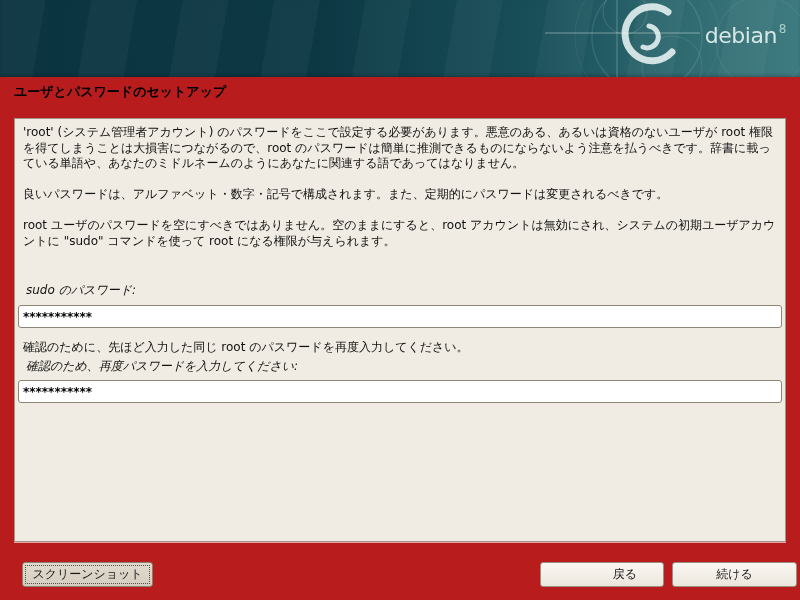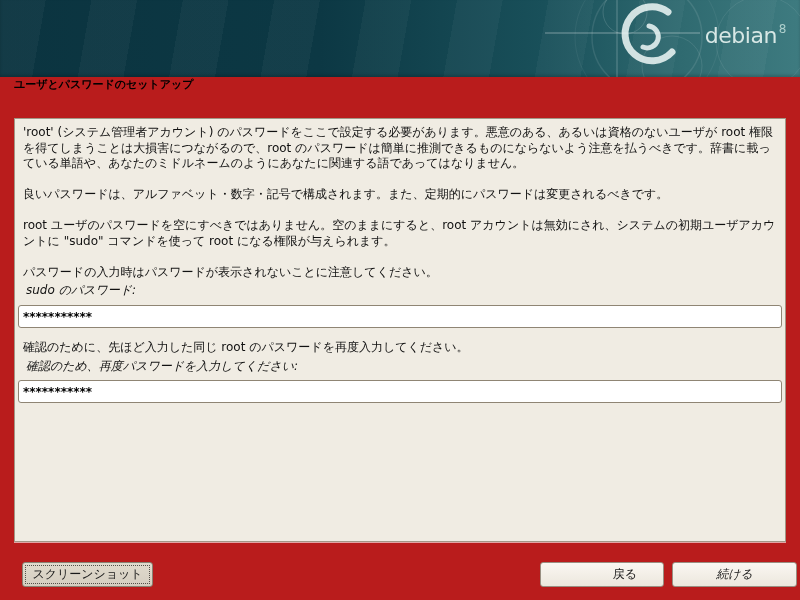--- a/index.html
+++ b/index.html
@@ -25,22 +25,22 @@
   .banner svg { position:absolute; left:0; top:0; }
   .brand {
     position:absolute; right:14px; top:22px;
     color:#d7e7e5; font-size:22px; letter-spacing:-0.5px;
     white-space:nowrap;
   }
   .brand sup { font-size:12px; color:#aecfcc; vertical-align:10px; margin-left:2px; }
 
   
   .page-title {
-    position:absolute; left:14px; top:77px;
-    font-size:11px; font-weight:bold; color:#000;
+    position:absolute; left:14px; top:83px;
+    font-size:13px; font-weight:bold; color:#000;
   }
 
   
   .content-box {
     position:absolute; left:14px; top:118px; width:772px; height:424px;
     background:#f0ece3;
     border:1px solid #a29786;
     box-shadow: 0 1px 0 rgba(255,255,255,0.6);
   }
   .para {
@@ -77,21 +77,21 @@
     font-family:"DejaVu Sans", sans-serif;
     font-size:12px; color:#1a1a1a; cursor:pointer;margin-left:12px;
   }
   .btn-screenshot {
     left:10px; width:131px;
     background:linear-gradient(#e0dacd, #d5cec0);
     border-color:#8a8172;
     outline:1px dotted #55504a; outline-offset:-4px;
   }
   .btn-back     { left:528px; width:124px;padding-left:46px; }
-  .btn-continue { left:660px; width:125px;font-style:italic; }
+  .btn-continue { left:660px; width:125px; }
 </style>
 </head>
 <body>
 
 <div class="screen">
 
   <header class="banner">
     <svg width="800" height="77" viewBox="0 0 800 77">
 
       <circle cx="647" cy="37" r="55" fill="none" stroke="rgba(255,255,255,0.10)" stroke-width="1.5"></circle>
@@ -108,21 +108,20 @@
     </svg>
     <div class="brand"><span>debian</span><sup>8</sup></div>
   </header>
 
   <h1 class="page-title">ユーザとパスワードのセットアップ</h1>
 
   <section class="content-box">
     <p class="para p1">'root' (システム管理者アカウント) のパスワードをここで設定する必要があります。悪意のある、あるいは資格のないユーザが root 権限を得てしまうことは大損害につながるので、root のパスワードは簡単に推測できるものにならないよう注意を払うべきです。辞書に載っている単語や、あなたのミドルネームのようにあなたに関連する語であってはなりません。</p>
     <p class="para p2">良いパスワードは、アルファベット・数字・記号で構成されます。また、定期的にパスワードは変更されるべきです。</p>
     <p class="para p3">root ユーザのパスワードを空にすべきではありません。空のままにすると、root アカウントは無効にされ、システムの初期ユーザアカウントに "sudo" コマンドを使って root になる権限が与えられます。</p>
-    <p class="para p4">パスワードの入力時はパスワードが表示されないことに注意してください。</p>
 
     <div class="field-label l1">sudo のパスワード:</div>
     <input class="entry e1" type="text" value="***********" style="">
 
     <p class="para p5">確認のために、先ほど入力した同じ root のパスワードを再度入力してください。</p>
 
     <div class="field-label l2">確認のため、再度パスワードを入力してください:</div>
     <input class="entry e2" type="text" value="***********" style="">
   </section>
 

